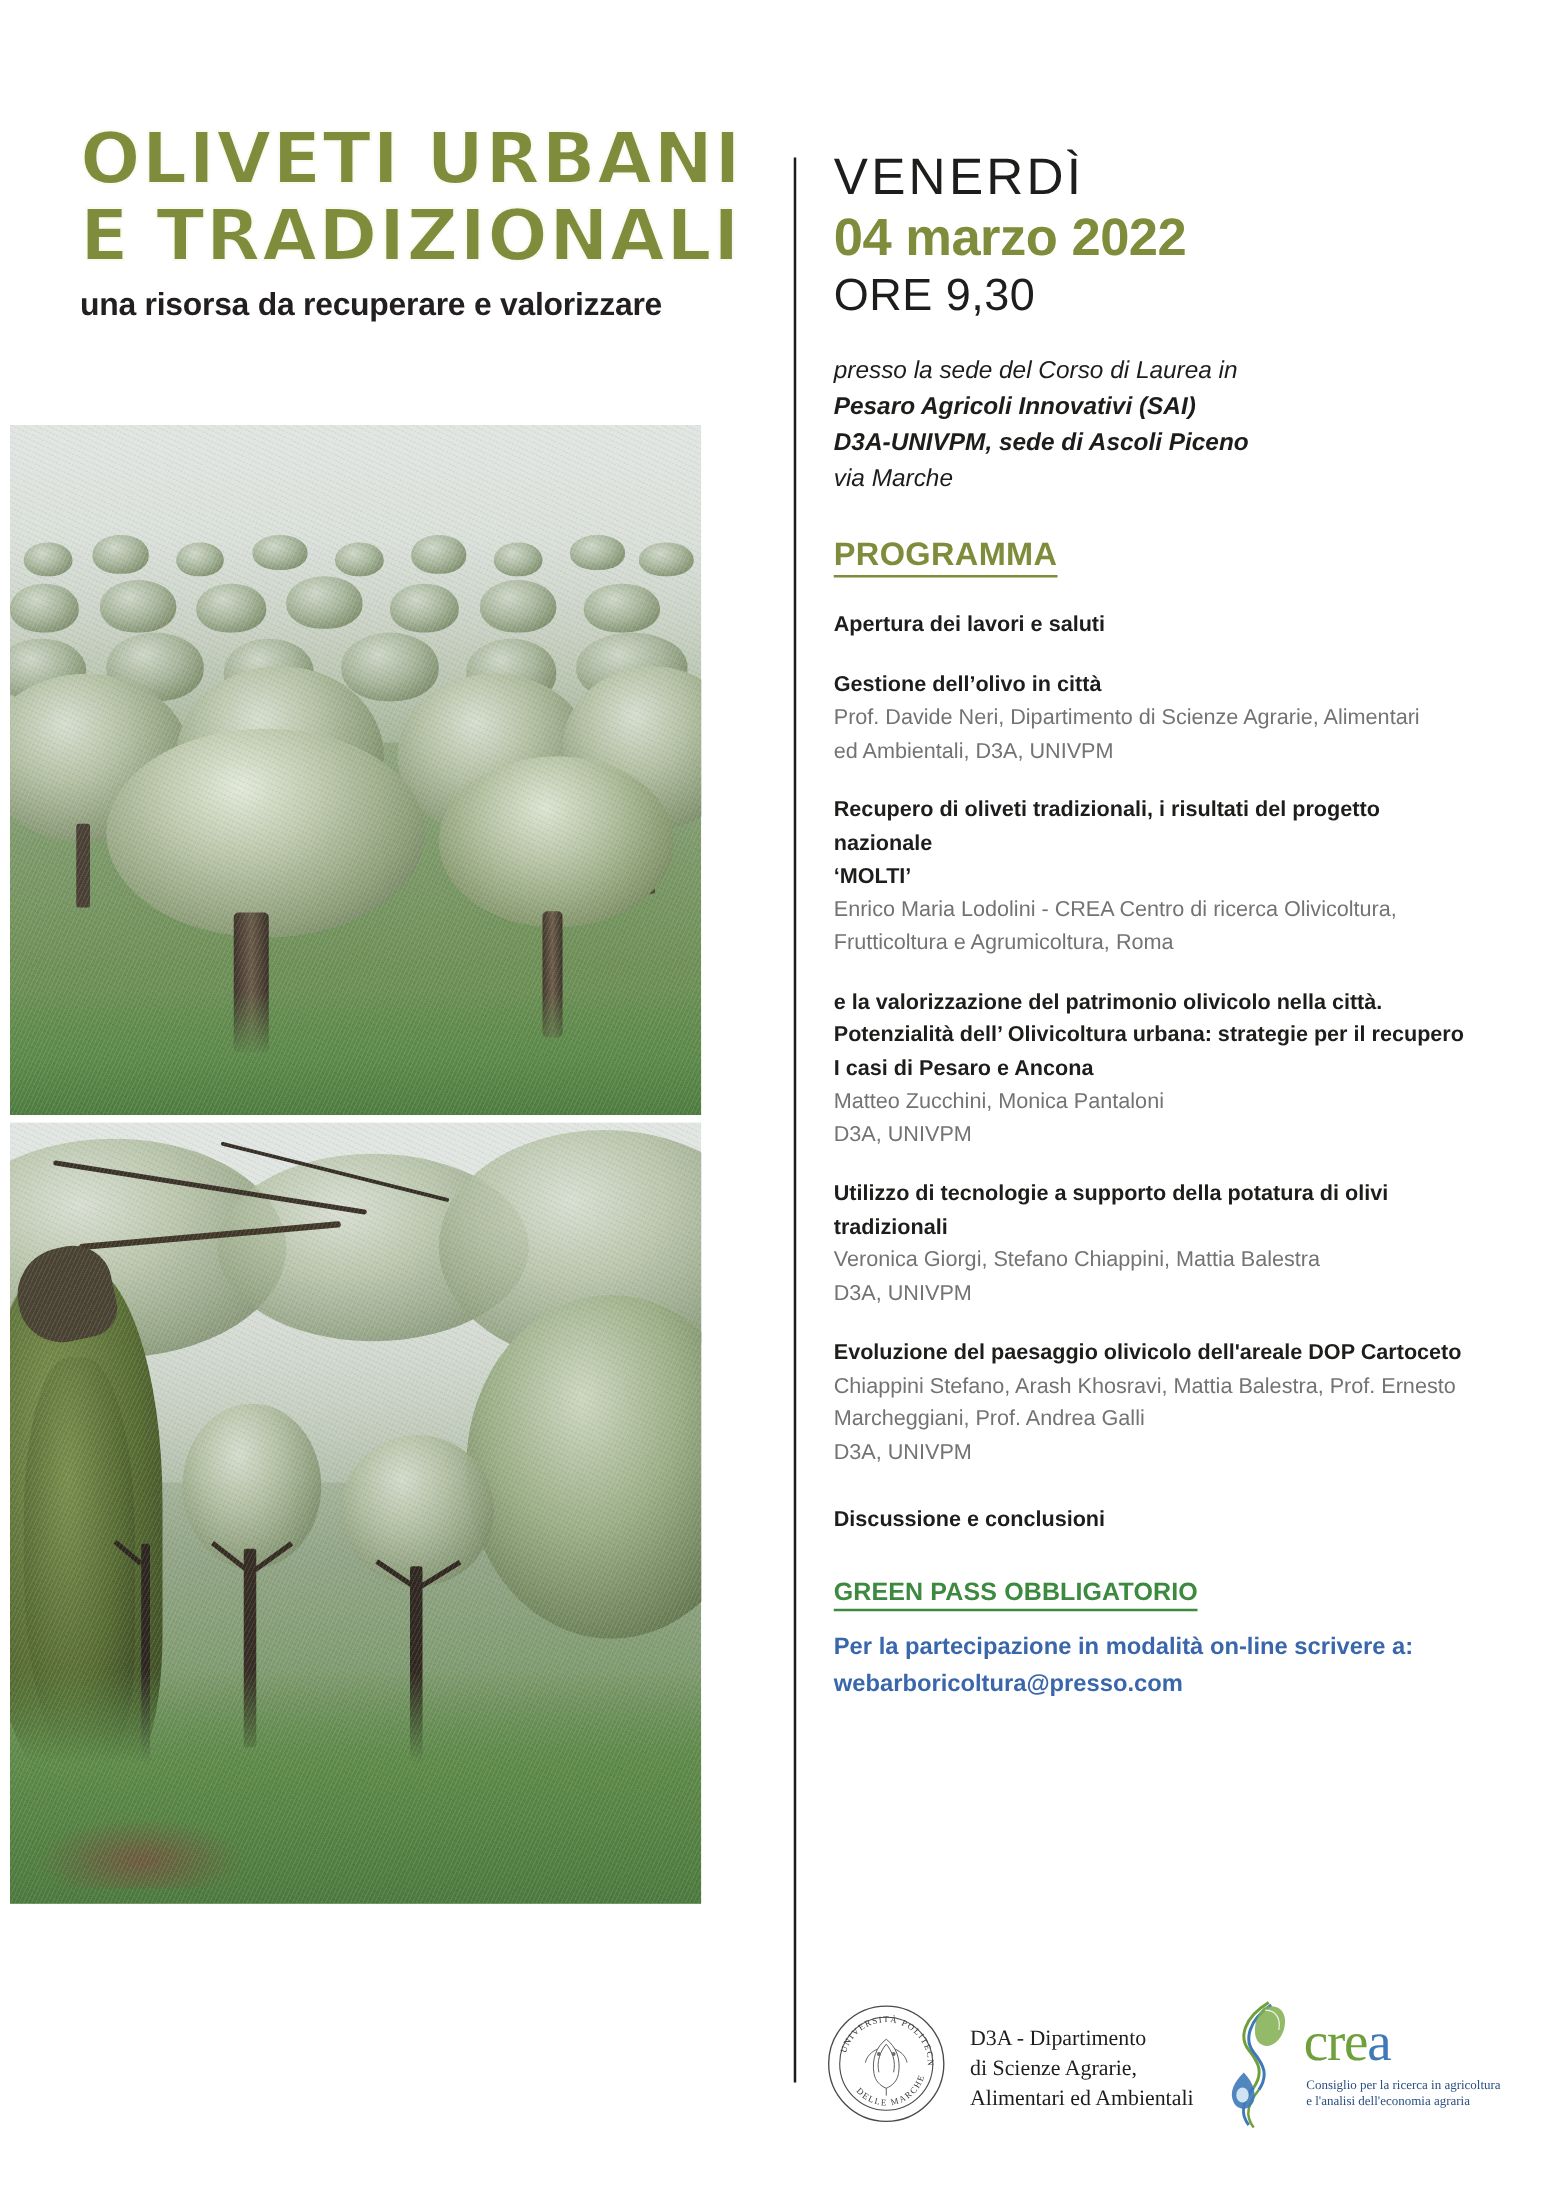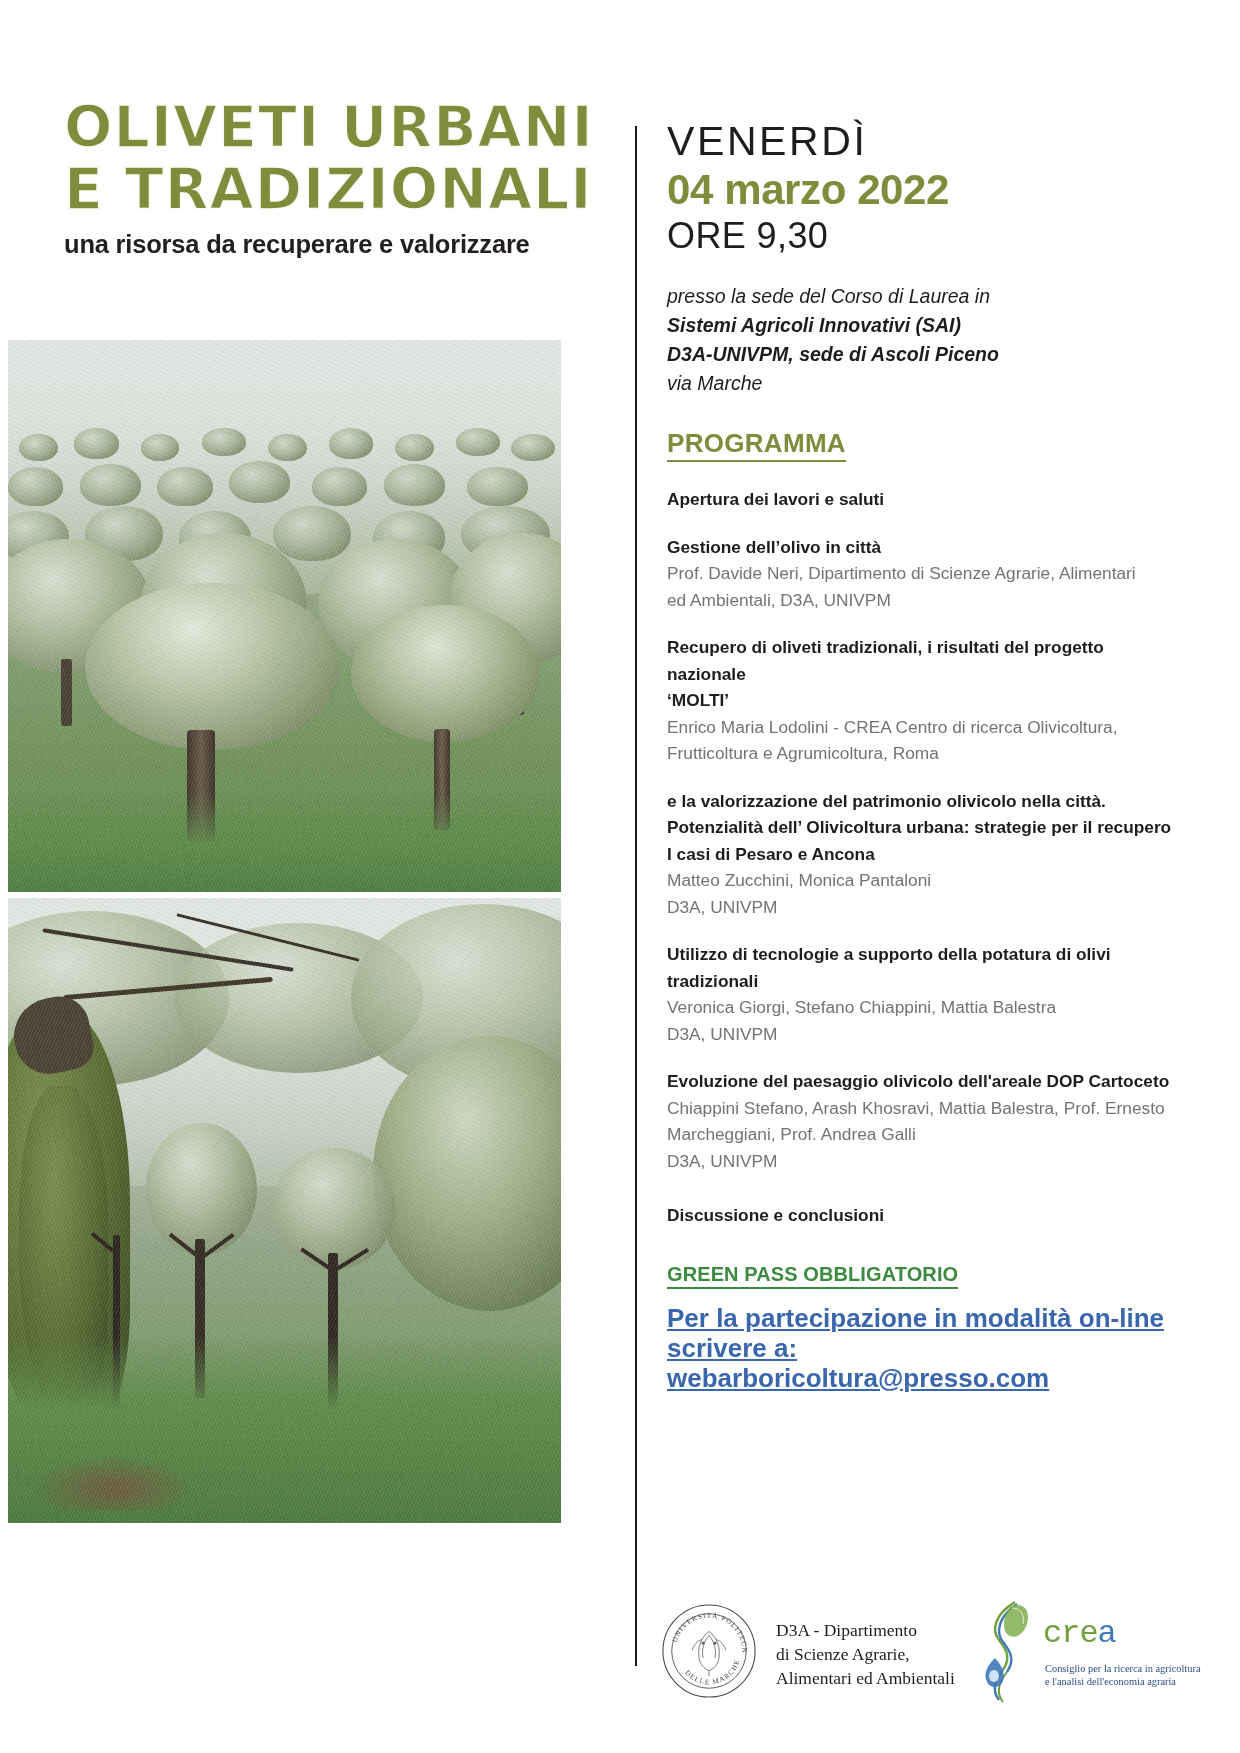--- a/index.html
+++ b/index.html
@@ -102,30 +102,30 @@
   .item{margin-bottom:21px;}
   .item .t{font-size:17.3px;line-height:26.5px;font-weight:700;color:#1d1d1b;}
   .item .p{font-size:17.3px;line-height:26.5px;font-weight:400;color:#737373;}
 
   .greenpass{
     margin-top:8px;
     font-size:20px;font-weight:700;color:#3c8a3f;letter-spacing:.1px;
     display:inline-block;border-bottom:2px solid #3c8a3f;padding-bottom:1px;
   }
   .online{margin-top:14px;}
-  .online div{font-size:26px;line-height:30px;font-weight:700;color:#3a66ab;text-decoration:underline;}
+  .online div{font-size:19px;line-height:30px;font-weight:700;color:#3a66ab;}
 
   
   .footer{position:absolute;left:660px;top:1600px;width:560px;height:120px;}
   .univpm{position:absolute;left:0px;top:2px;width:98px;height:98px;}
   .univpm-txt{position:absolute;left:116px;top:18px;
      font-family:"Liberation Serif", serif;font-size:17.5px;line-height:24px;color:#1d1d1b;}
   .crea{position:absolute;left:305px;top:0px;width:250px;height:105px;}
   .crea-word{position:absolute;left:78px;top:8px;
-     font-family:Liberation Mono, monospace;font-size:32px;line-height:52px;letter-spacing:-1px;}
+     font-family:Liberation Serif, serif;font-size:44px;line-height:52px;letter-spacing:-1px;}
   .crea-word .g{color:#6fa03c;}
   .crea-word .b{color:#3f79b8;}
   .crea-sub{position:absolute;left:80px;top:62px;width:172px;
      font-family:"Liberation Serif", serif;font-size:10.4px;line-height:13px;color:#2a4f80;}
 </style>
 </head>
 <body>
 
 <div class="poster">
 
@@ -263,21 +263,21 @@
   <div class="divider"></div>
 
   <div class="right-col" style="top:118px;">
 
     <div class="kicker">VENERDÌ</div>
     <div class="date">04 marzo 2022</div>
     <div class="time">ORE 9,30</div>
 
     <div class="venue">
       <div>presso la sede del Corso di Laurea in</div>
-      <div class="b">Sistemi Agricoli Innovativi (SAI)</div>
+      <div class="b">Pesaro Agricoli Innovativi (SAI)</div>
       <div class="b">D3A-UNIVPM, sede di Ascoli Piceno</div>
       <div>via Marche</div>
     </div>
 
     <div class="programma">PROGRAMMA</div>
 
     <div class="prog-list">
 
       <div class="item">
         <div class="t">Apertura dei lavori e saluti</div>

